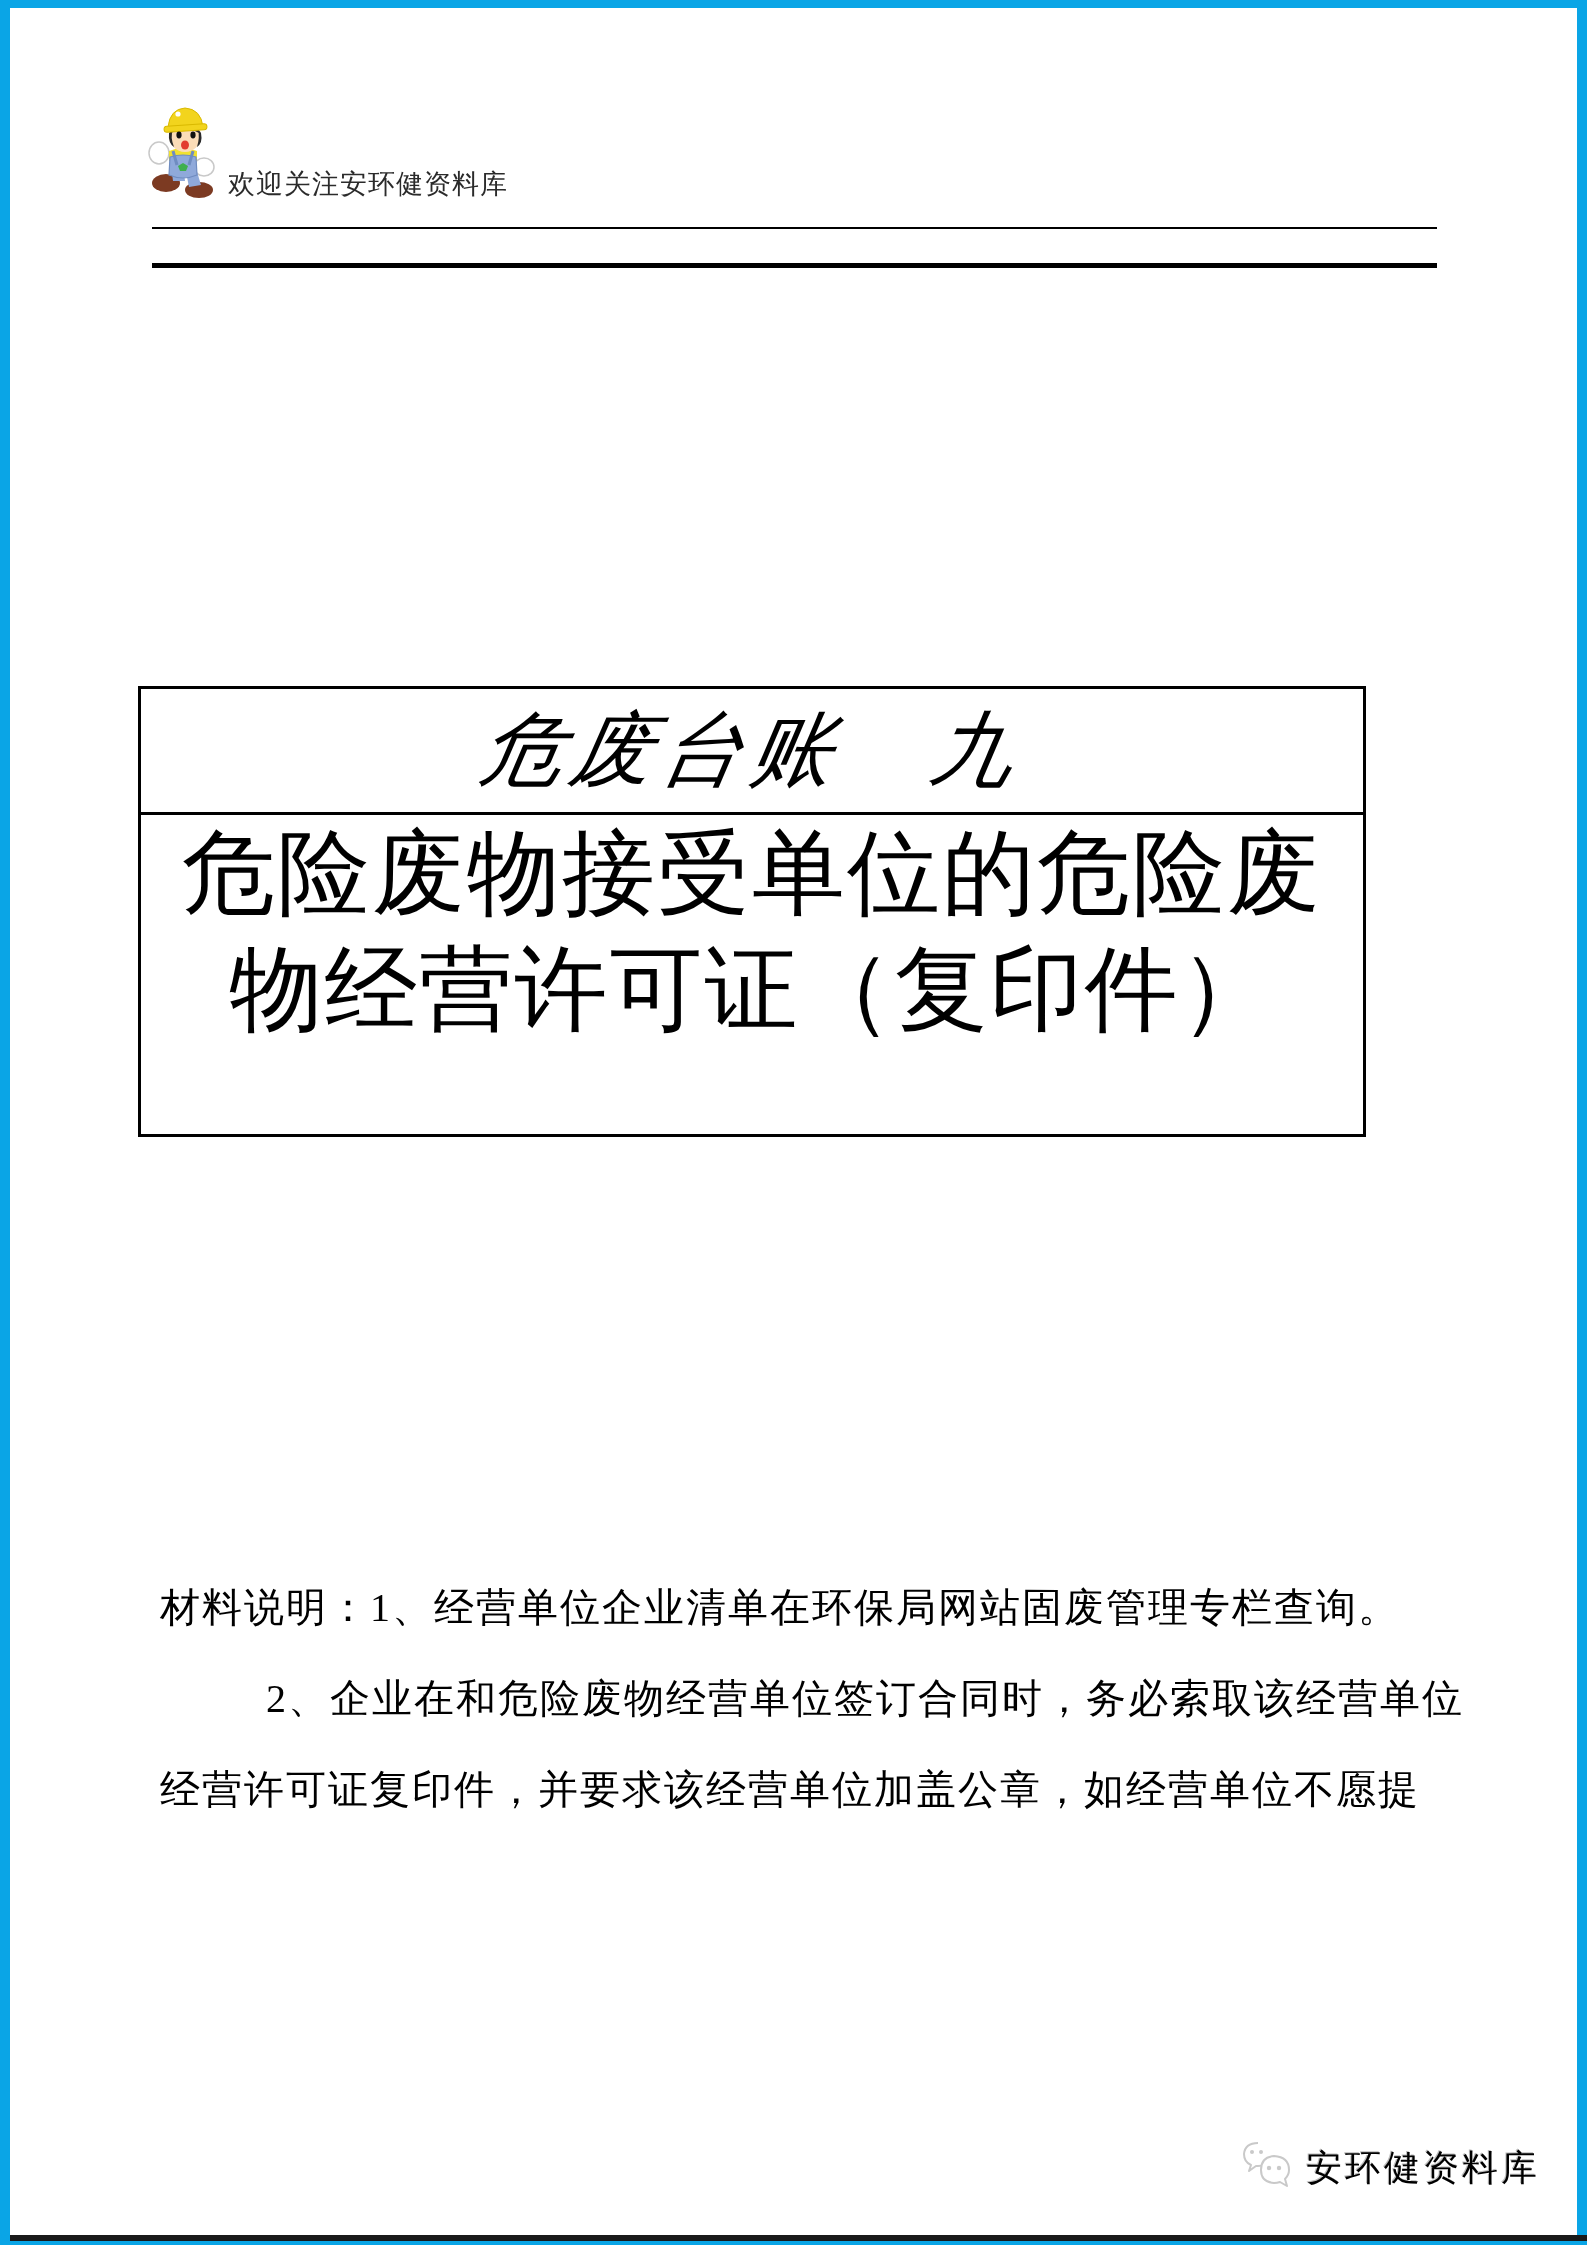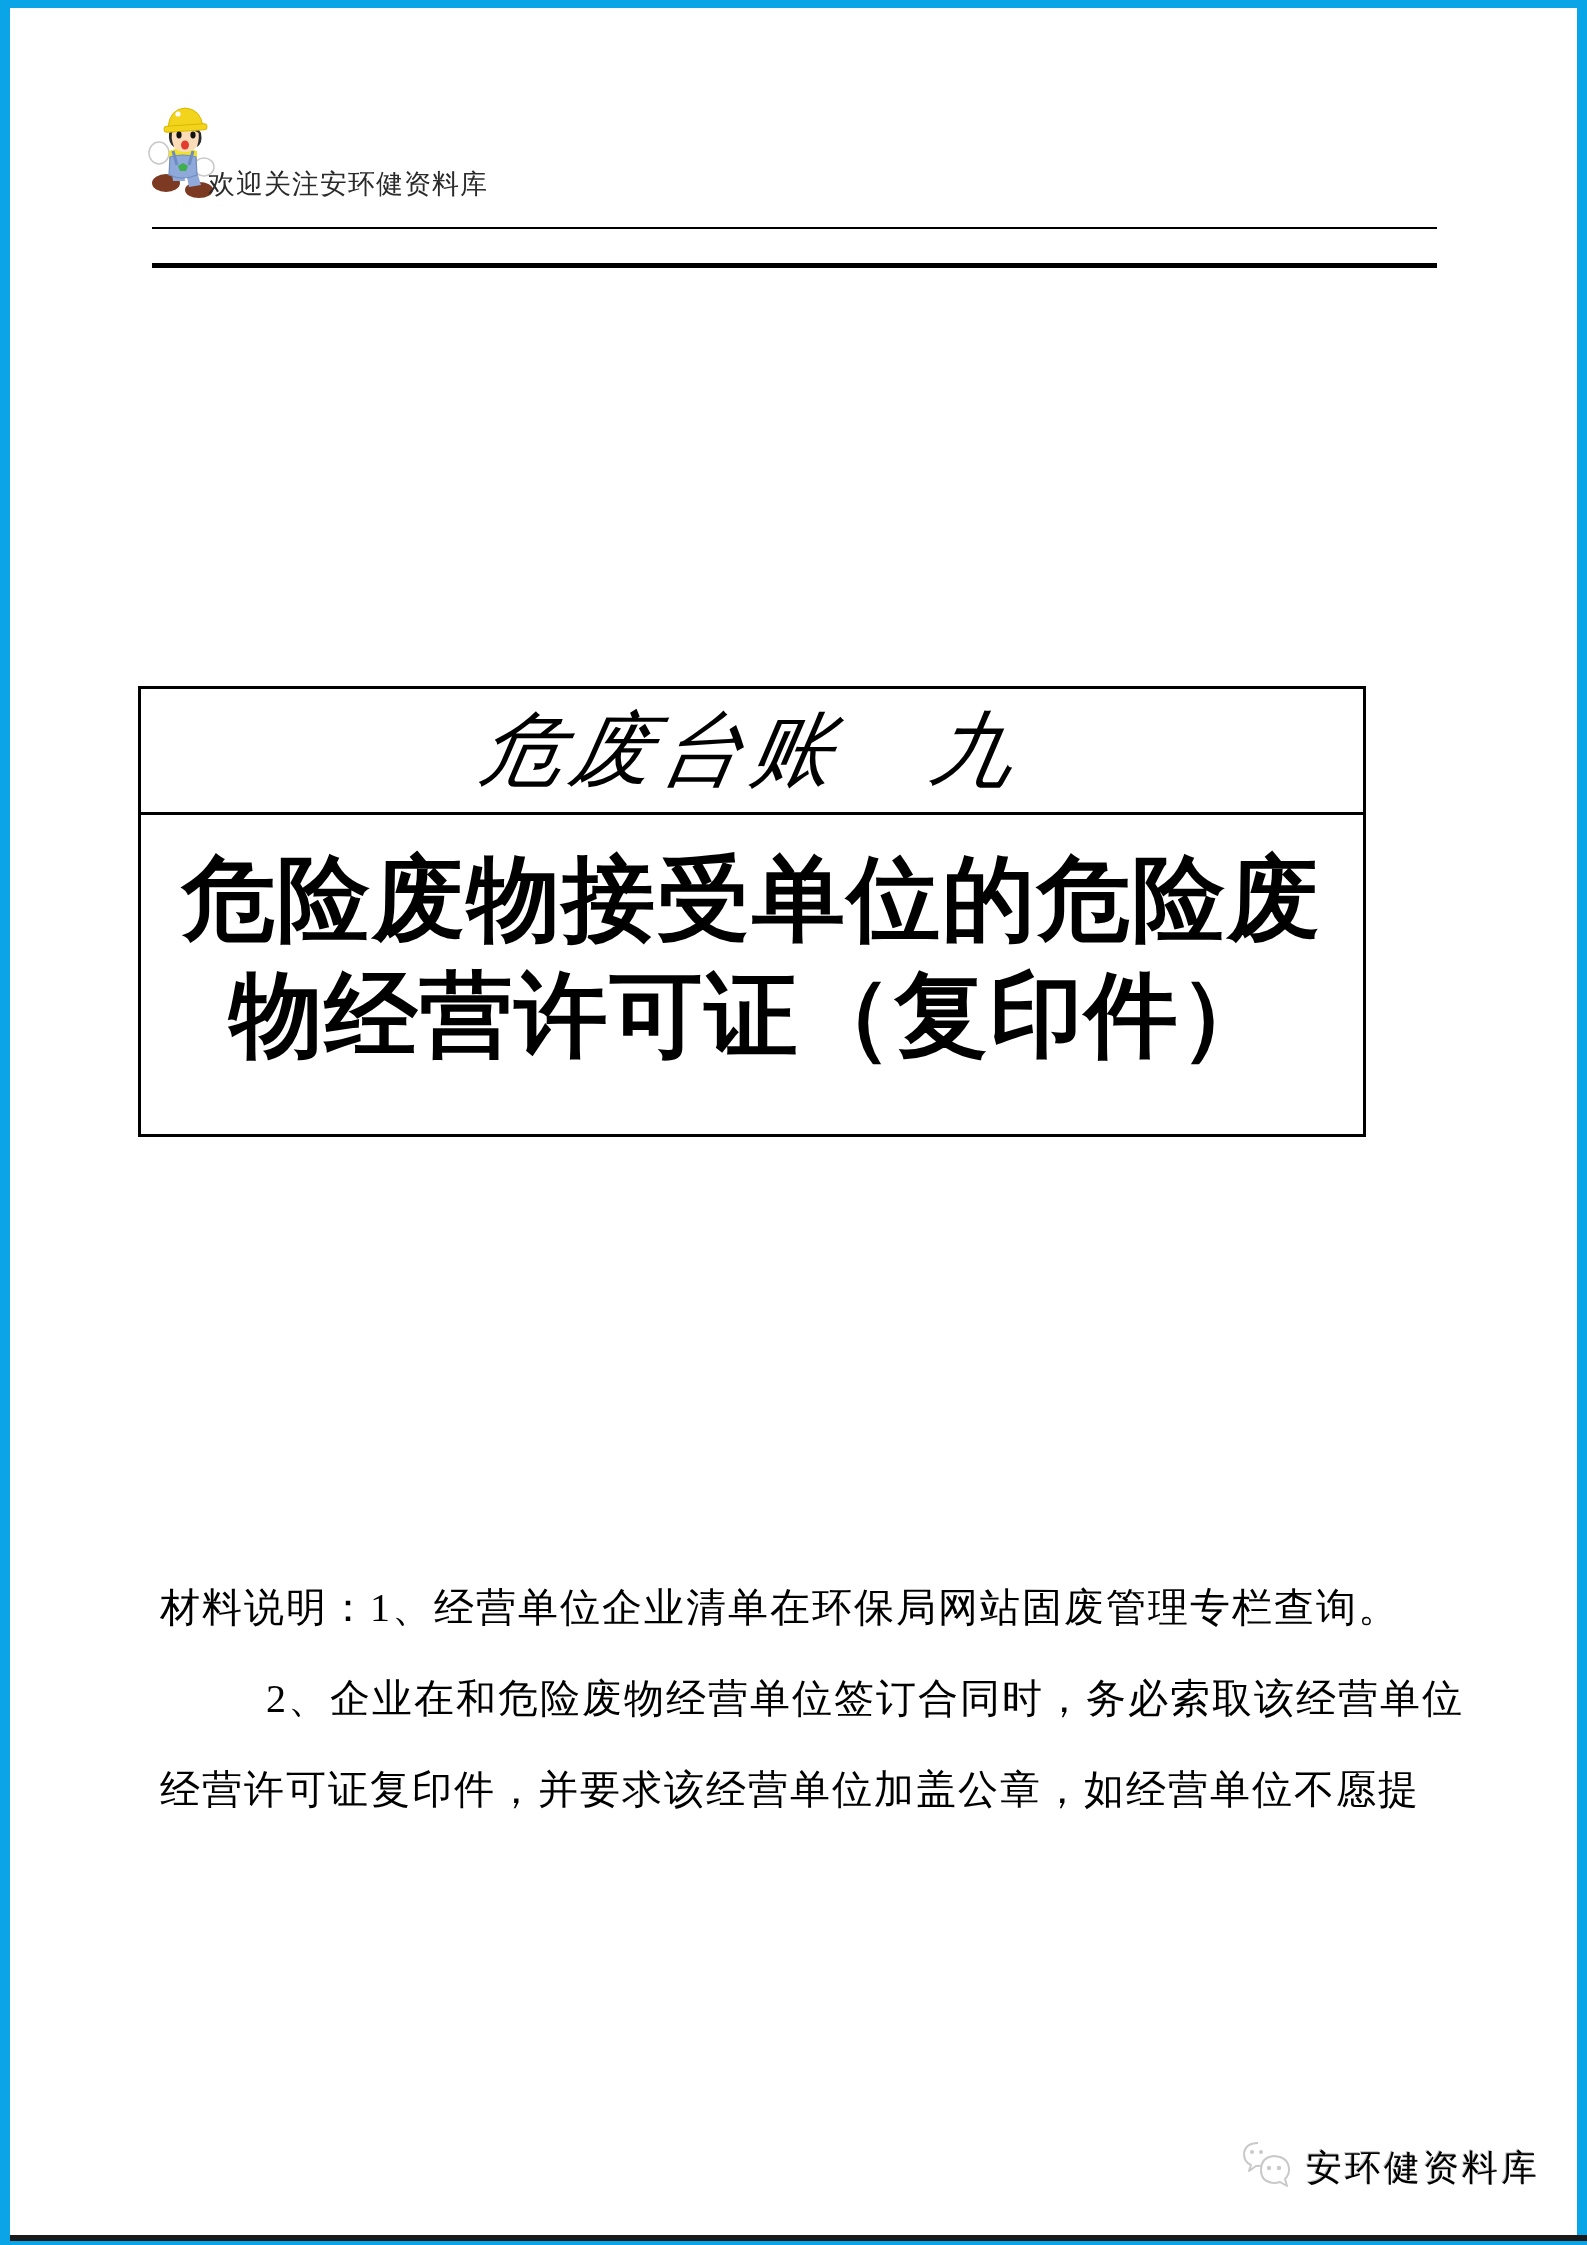--- a/index.html
+++ b/index.html
@@ -13,21 +13,21 @@
   
   .border-top    { position:absolute; left:0; top:0; width:100%; height:8px;  background:#0aa5e6; }
   .border-left   { position:absolute; left:0; top:0; width:10px; height:100%; background:#0aa5e6; }
   .border-right  { position:absolute; right:0; top:0; width:10px; height:100%; background:#0aa5e6; }
   .bottom-black  { position:absolute; left:10px; top:2235px; width:1577px; height:6px; background:#1a1a1a; }
   .border-bottom { position:absolute; left:0; top:2241px; width:100%; height:4px; background:#0aa5e6; }
 
   
   .mascot { position:absolute; left:143px; top:103px; width:80px; height:110px; }
   .welcome-text {
-    position:absolute; left:208px; top:166px;
+    position:absolute; left:228px; top:166px;
     font-size:27px; letter-spacing:1px; color:#2b2b2b;
     white-space:nowrap;
   }
   .rule-thin  { position:absolute; left:152px; top:227px; width:1285px; height:2px; background:#000; }
   .rule-thick { position:absolute; left:152px; top:263px; width:1285px; height:5px; background:#000; }
 
   
   .title-box {
     position:absolute; left:138px; top:686px;
     width:1228px; height:451px;
@@ -38,24 +38,23 @@
     height:123px; border-bottom:3px solid #000;
     display:flex; align-items:center; justify-content:center;
   }
   .tab-title-text {
     font-size:82px; color:#000;
     font-style:italic; letter-spacing:8px; white-space:nowrap;
     transform:skewX(-10deg);
     font-family:"Liberation Serif","DejaVu Serif",serif;
   }
   .main-title {
-    padding-top:26px;
     text-align:center;
     font-family:"Liberation Sans","DejaVu Sans",sans-serif;
-    font-weight:bold;
+    font-weight:normal;
     font-size:93px; line-height:116px; letter-spacing:2px;
     color:#000; white-space:nowrap;
   }
 
   
   .notes { position:absolute; left:152px; top:1558px; width:1290px; }
   .note-line {
     margin:8px; font-size:40px; line-height:83px; letter-spacing:2px;
     color:#000; white-space:nowrap;
     font-family:"Liberation Serif","DejaVu Serif",serif;

